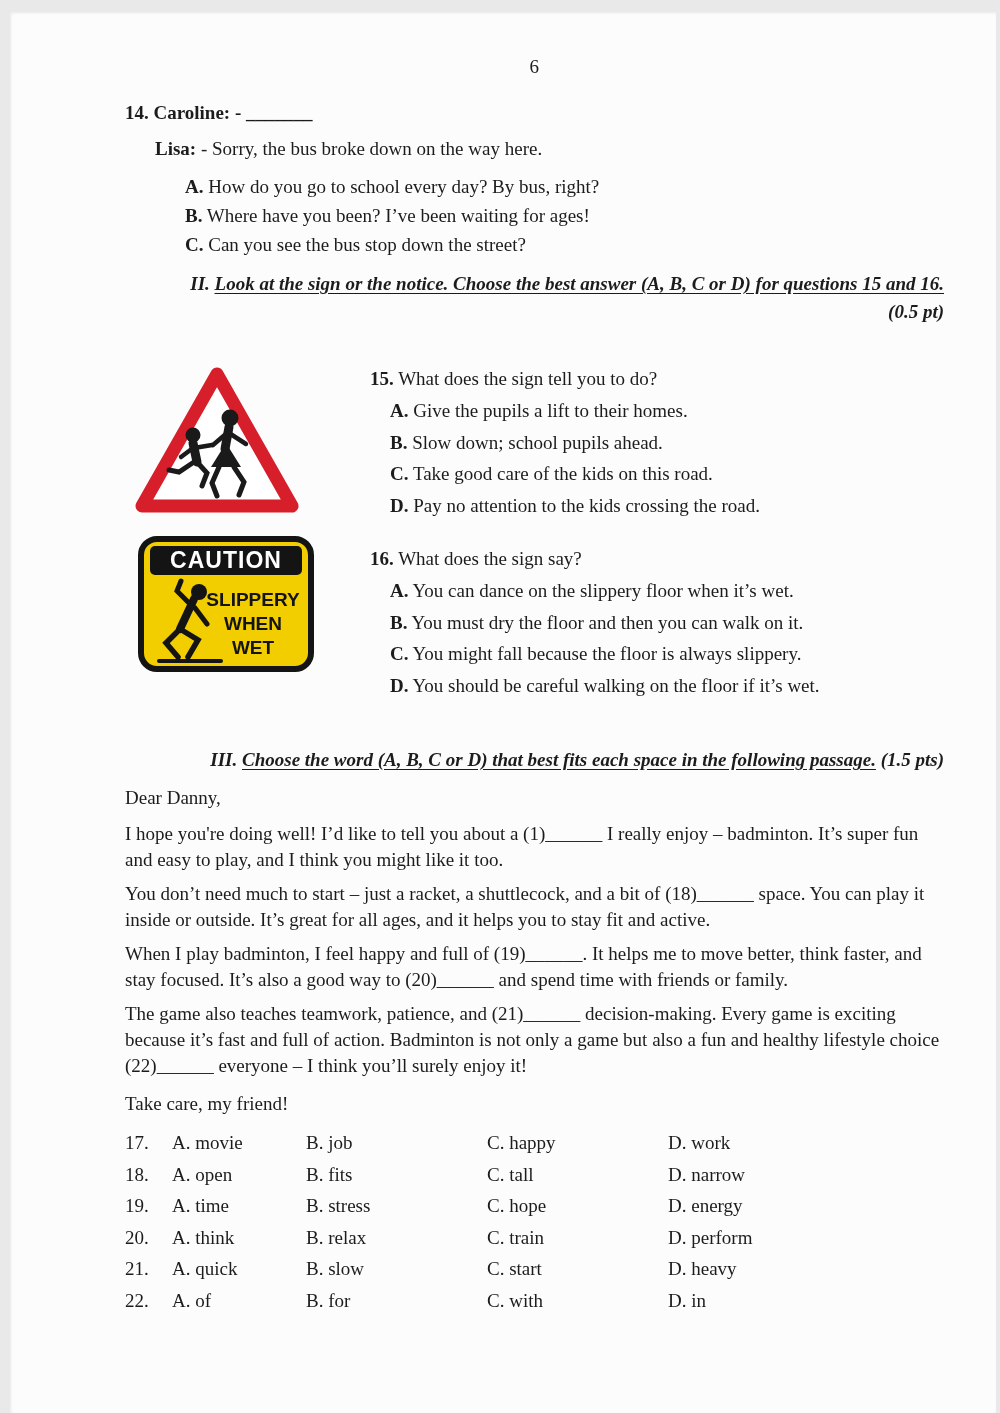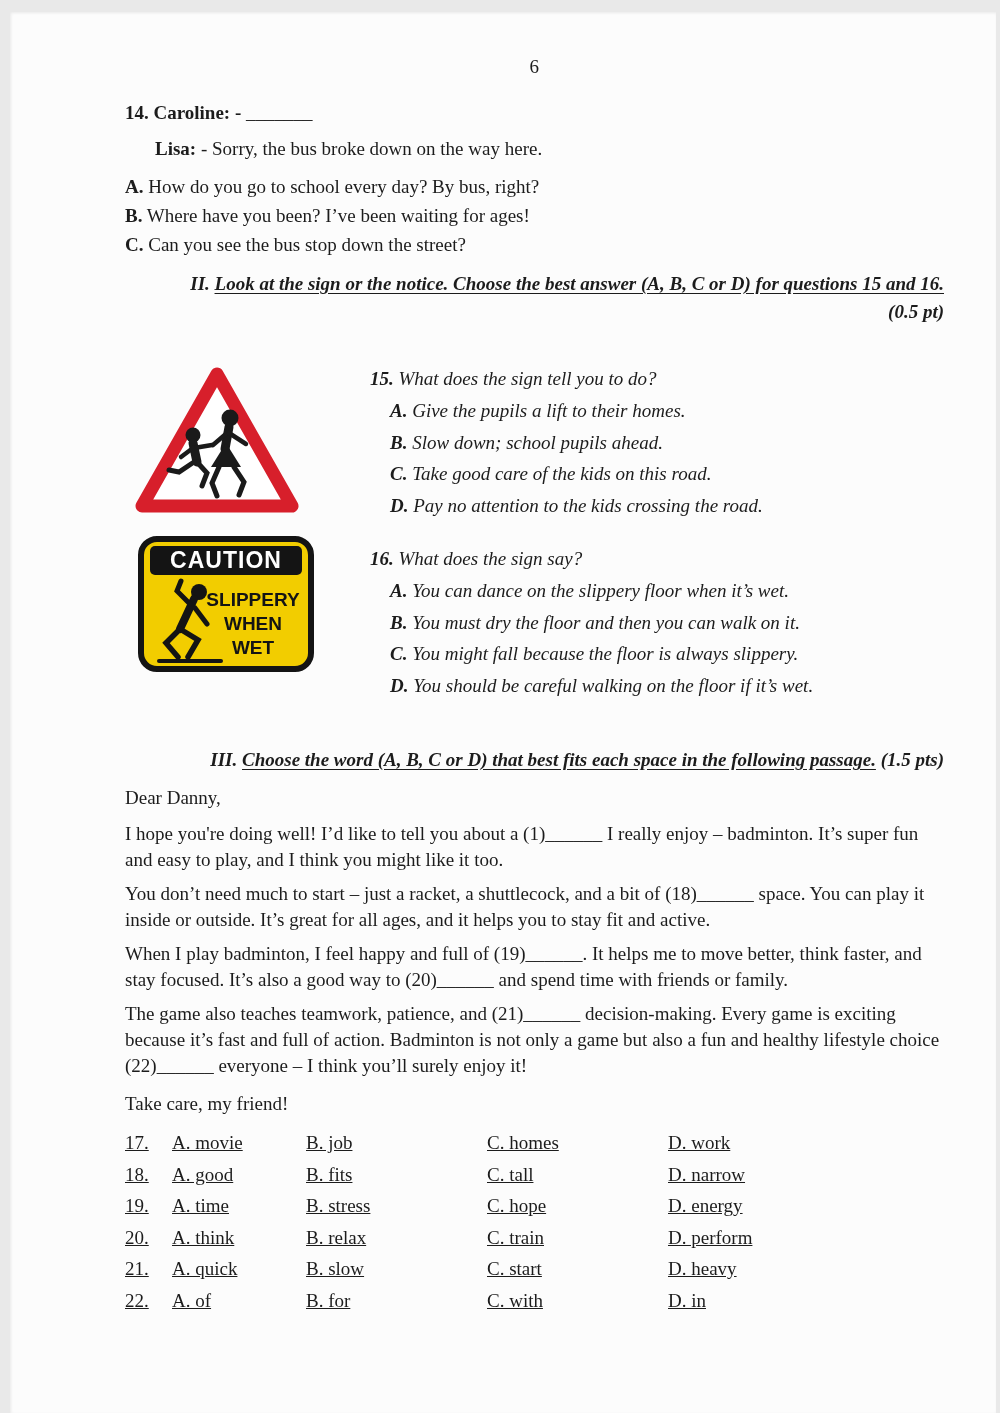--- a/index.html
+++ b/index.html
@@ -20,51 +20,51 @@
   .content {
     position:absolute; inset:0;
     padding:44px 52px 0 115px;
     font-size:19px;
   }
   .page-num { text-align:center; margin-bottom:24px; letter-spacing:0.5px; }
   b, .b { font-weight:bold; }
 
   
   .q14-line1 { font-weight:bold; margin-bottom:10px; }
-  .q14-blank { font-weight:normal; letter-spacing:0; }
+  .q14-blank { font-weight:bold; letter-spacing:0; }
   .q14-lisa { margin-left:30px; margin-bottom:8px; line-height:30px; }
-  .q-options14 { }
+  .q-options14 { margin-left:60px; }
   .q-options14 .opt { line-height:29px; }
 
   
   .sec-head { font-weight:bold; font-style:italic; margin-top:14px; white-space:nowrap;text-align:right; }
   .underl { text-decoration:underline; text-underline-offset:3px; }
   .pts-block { display:block; margin-top:6px; }
 
   
   .sec2-body { display:flex; margin-top:38px; }
   .signs-col { width:245px; flex:0 0 245px; }
   .sign-triangle { margin-left:6px; display:block; }
   .sign-caution { margin-left:12px; margin-top:16px; display:block; }
   .questions-col { flex:1; padding-top:2px; }
-  .qblock { margin-bottom:22px;font-style:italic; }
+  .qblock { margin-bottom:22px; }
   .qblock .q-title { line-height:32px; }
   .qblock .opt { margin-left:20px; line-height:31.5px; }
   .qnum { font-weight:bold; }
   .opt-label { font-weight:bold; }
 
   
   .sec3-head { margin-top:26px; }
   .salutation { margin-top:12px; line-height:30px; }
   .para { line-height:26px; margin-top:8px; }
   .closing { margin-top:10px; line-height:30px; }
 
   
   .opt-table { margin-top:8px; display:grid; grid-template-columns:47px 134px 181px 181px 1fr; }
-  .opt-table .cell { line-height:31.5px;text-decoration:underline; }
+  .opt-table .cell { line-height:31.5px; }
 </style>
 </head>
 <body>
 
 <div class="page">
   <div class="content">
 
     <div class="page-num">6</div>
 
     <div>
@@ -174,25 +174,25 @@
       <p class="para">You don’t need much to start – just a racket, a shuttlecock, and a bit of (18)______ space. You can play it inside or outside. It’s great for all ages, and it helps you to stay fit and active.</p>
       <p class="para">When I play badminton, I feel happy and full of (19)______. It helps me to move better, think faster, and stay focused. It’s also a good way to (20)______ and spend time with friends or family.</p>
       <p class="para">The game also teaches teamwork, patience, and (21)______ decision-making. Every game is exciting because it’s fast and full of action. Badminton is not only a game but also a fun and healthy lifestyle choice (22)______ everyone – I think you’ll surely enjoy it!</p>
       <div class="closing">Take care, my friend!</div>
     </div>
 
     <div class="opt-table">
       <div class="cell">17.</div>
       <div class="cell">A. movie</div>
       <div class="cell">B. job</div>
-      <div class="cell">C. homes</div>
+      <div class="cell">C. happy</div>
       <div class="cell">D. work</div>
 
       <div class="cell">18.</div>
-      <div class="cell">A. good</div>
+      <div class="cell">A. open</div>
       <div class="cell">B. fits</div>
       <div class="cell">C. tall</div>
       <div class="cell">D. narrow</div>
 
       <div class="cell">19.</div>
       <div class="cell">A. time</div>
       <div class="cell">B. stress</div>
       <div class="cell">C. hope</div>
       <div class="cell">D. energy</div>
 

